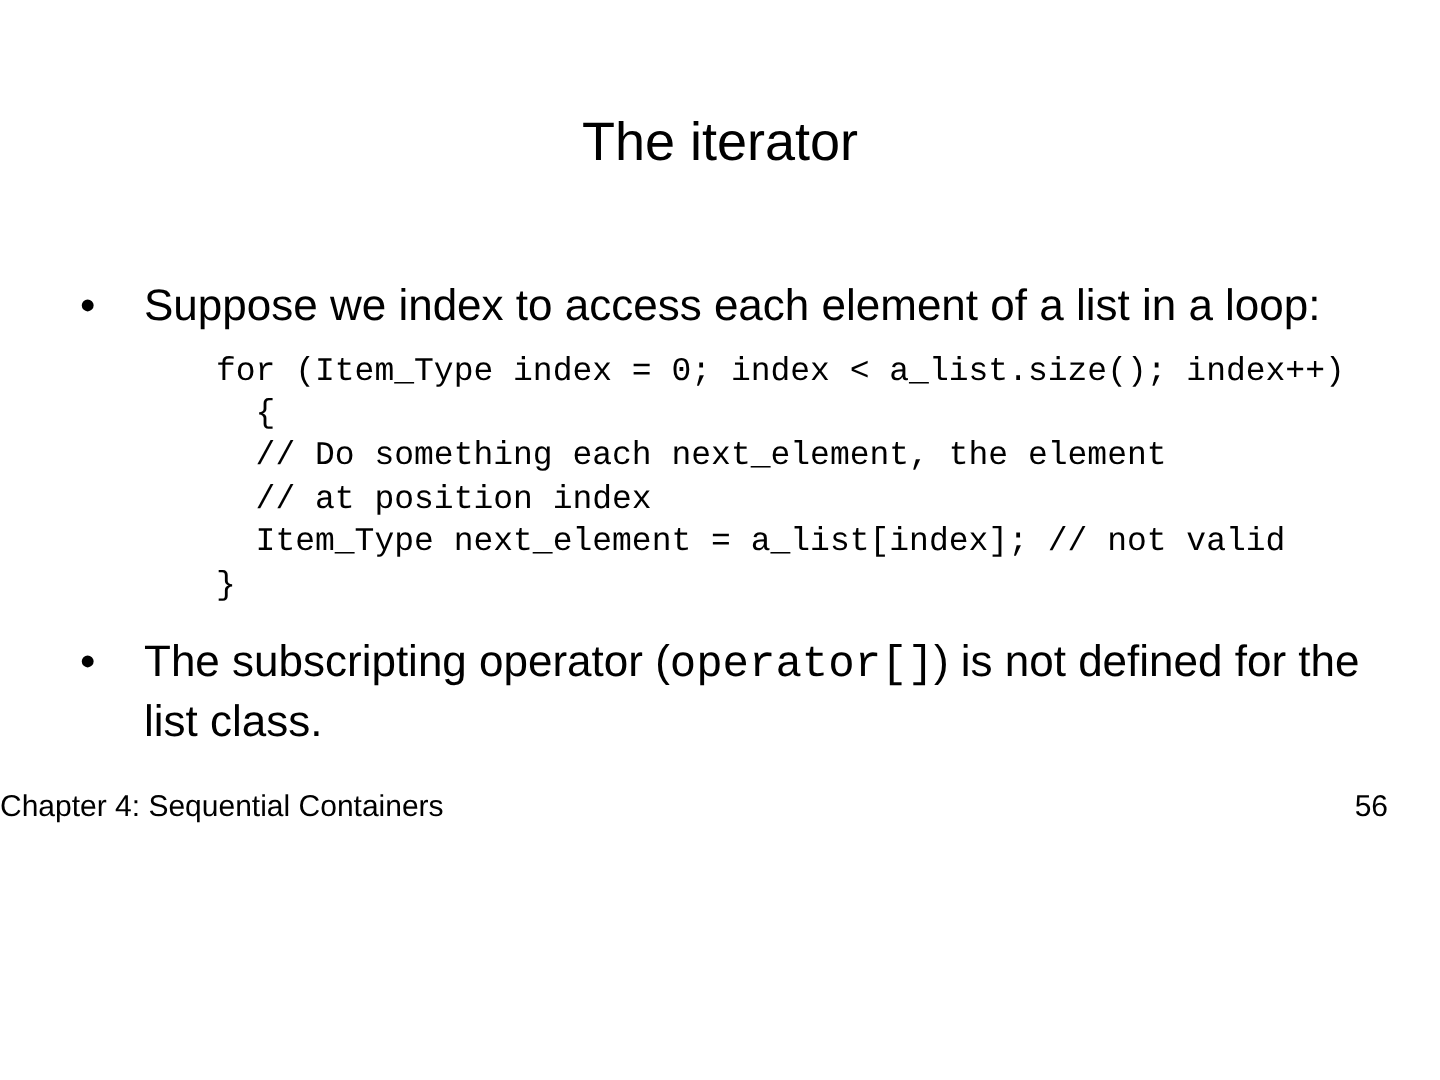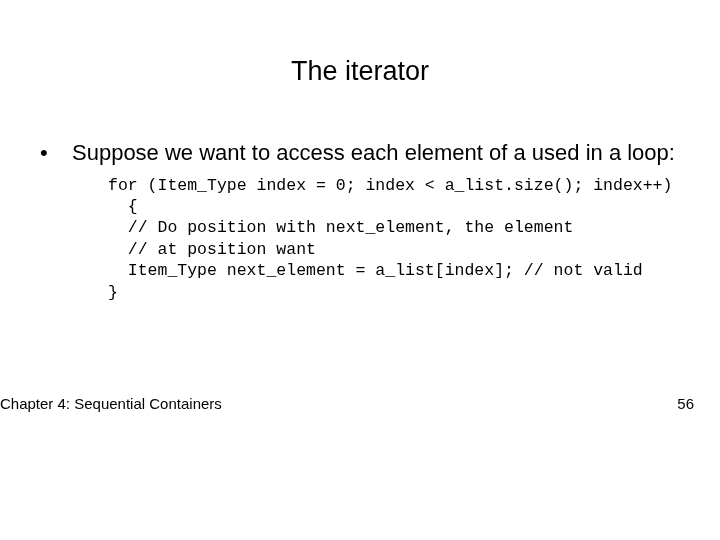--- a/index.html
+++ b/index.html
@@ -33,30 +33,33 @@
 </style>
 </head>
 <body>
 
 <div class="slide">
 
   <h1 class="title">The iterator</h1>
 
   <ul class="bullets">
     <li>
-      <span>Suppose we want to access each element of a used in a loop:</span>
+      <span>Suppose we index to access each element of a list in a loop:</span>
     </li>
   </ul>
 
   <div class="code-block"><span>for (Item_Type index = 0; index &lt; a_list.size(); index++)</span>
 <span>  {</span>
-<span>  // Do position with next_element, the element</span>
-<span>  // at position want</span>
+<span>  // Do something each next_element, the element</span>
+<span>  // at position index</span>
 <span>  Item_Type next_element = a_list[index]; // not valid</span>
 <span>}</span></div>
 
   <ul class="bullets">
+    <li>
+      <span>The subscripting operator (</span><span class="mono">operator[]</span><span>) is not defined for the list class.</span>
+    </li>
   </ul>
 
   <div class="footer-center">Chapter 4: Sequential Containers</div>
   <div class="footer-page">56</div>
 
 </div>
 
 </body></html>

